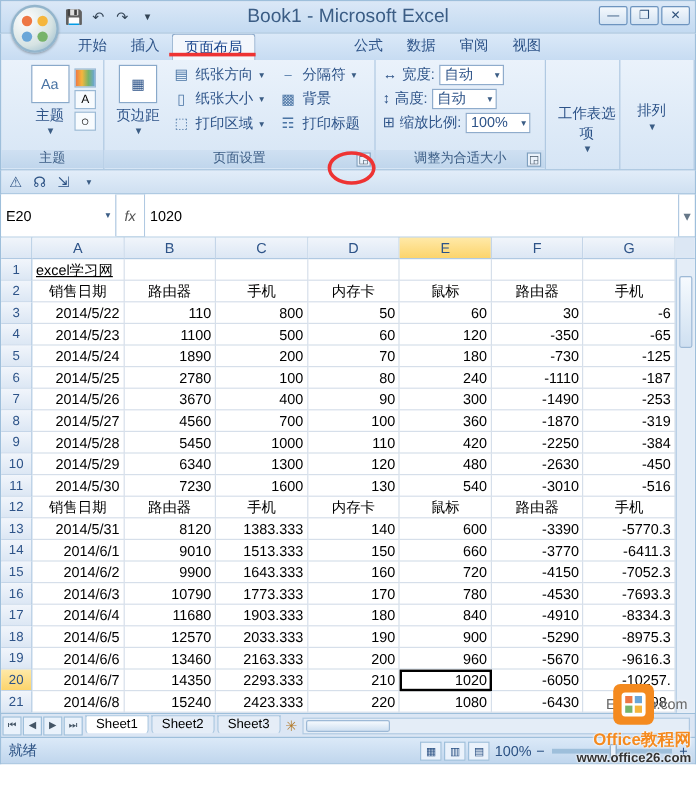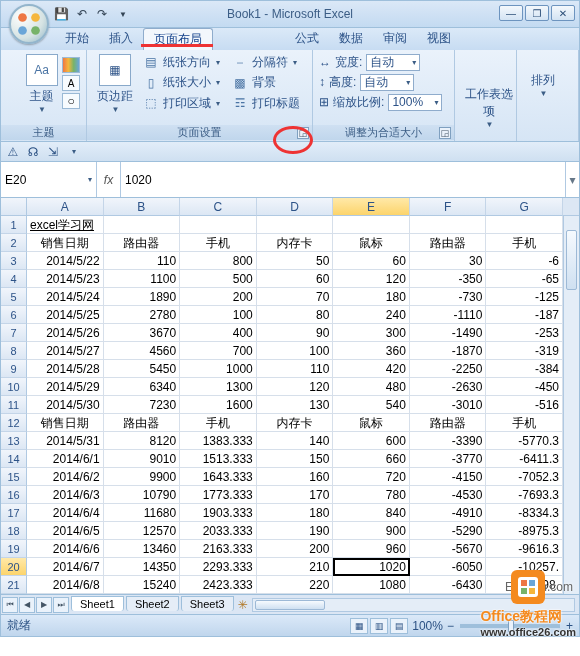--- a/index.html
+++ b/index.html
@@ -24,21 +24,21 @@
     border: 2px solid #93b5cc;
     border-radius: 50%;
     margin-left: 4px;
     position: absolute; top: 3px; left: 4px;
     box-shadow: 0 1px 2px rgba(0,0,0,.3);
     display:flex;align-items:center;justify-content:center;
   }
   .office-btn svg { width:26px;height:26px;}
   .qat { margin-left: 54px; display:flex; gap:6px; align-items:center;}
   .qat .ql { width:14px;height:14px; display:inline-flex;align-items:center;justify-content:center;color:#345; }
-  .title-text { position:absolute; left:50%; transform:translateX(-50%); color:#3b5d85; font-size:12px;}
+  .title-text { position:absolute; left:50%; transform:translateX(-50%); color:#3b5d85; font-size:16px;}
   .winctl { position:absolute; right:4px; top:4px; display:flex; gap:2px;}
   .winctl div { width:24px;height:16px;border:1px solid #6d94bf;background:linear-gradient(#f4f8fc,#d3e3f3);border-radius:2px;display:flex;align-items:center;justify-content:center;color:#2b4e78;font-size:10px;}
   
   .tabs {
     display:flex;
     background:linear-gradient(#dbe9f8,#c7dcf2);
     border-left:1px solid #9ebfdb;border-right:1px solid #9ebfdb;
     padding-left:54px;
     height:22px;
   }
@@ -98,21 +98,21 @@
   .scroll-v { position:absolute; right:0; top:18px; bottom:0; width:16px; background:#e4edf7;border-left:1px solid #b0c9e2;}
   .scroll-v .thumb{ position:absolute; top:14px; left:2px; right:2px; height:60px; background:linear-gradient(#f6fafe,#cfe0f1);border:1px solid #9db9d6;border-radius:2px;}
   
   .sheettab-row { display:flex; height:20px; border:1px solid #9ebfdb; border-top:none; background:#dbe6f4; align-items:center;}
   .nav-btn { width:16px;height:16px;border:1px solid #9ebfdb;background:#eaf2fb;margin-left:1px;display:flex;align-items:center;justify-content:center;font-size:8px;color:#456;}
   .stab { background:#fff;border:1px solid #9ebfdb;border-bottom:none;padding:1px 8px;margin-left:2px;font-size:11px;border-radius:0 0 3px 3px; transform:translateY(-1px);}
   .stab.inact { background:#e5edf7;}
   .hscroll { flex:1; margin:0 4px; height:14px; background:#e4edf7;border:1px solid #b0c9e2;position:relative;}
   .hscroll .thumb { position:absolute; left:2px; top:1px; bottom:1px; width:70px;background:linear-gradient(#f6fafe,#cfe0f1);border:1px solid #9db9d6;border-radius:2px;}
   
-  .status { height:22px; background:linear-gradient(#dbe9f8,#c0d6ed); border:1px solid #9ebfdb;border-top:none; display:flex;align-items:center; padding:0 6px; color:#2b5183; justify-content:space-between;}
+  .status { height:22px; background:linear-gradient(#dbe9f8,#c0d6ed); border:1px solid #9ebfdb;border-top:none; display:flex;align-items:center; padding:0 6px; color:#2b5183; justify-content:space-between;text-align:right;}
   .viewbtns { display:flex; gap:2px;}
   .vb{ width:18px;height:16px;border:1px solid #9ebfdb;background:#eaf2fb;display:flex;align-items:center;justify-content:center;font-size:9px;}
   .zoom-sl{ width:100px;height:4px;background:#9ebfdb;position:relative;margin:0 6px;}
   .zoom-sl .t{position:absolute;left:48px;top:-4px;width:6px;height:12px;background:#eaf2fb;border:1px solid #7fa0c0;}
   
   .watermark { position:absolute; right:4px; bottom:18px; display:flex; align-items:center; gap:4px; pointer-events:none;flex-direction:column;}
   .wm-badge{ width:34px;height:34px;background:#f48a1f;border-radius:6px;display:flex;align-items:center;justify-content:center;}
   .wm-badge svg{width:24px;height:24px;}
   .wm-text{ color:#f48a1f;font-weight:bold;font-size:14px;text-shadow:0 0 2px #fff,0 0 2px #fff;}
   .wm-text .a{display:block;}
@@ -247,21 +247,21 @@
   </div>
 
   <div class="group" style="width:62px;">
     <div class="big-btn" style="width:56px;">
       <span style="margin-top:32px;">工作表选项</span>
       <span class="drop">▼</span>
     </div>
   </div>
   <div class="group" style="flex:1;">
     <div class="big-btn" style="width:40px;">
-      <span style="margin-top:18px;">排列</span>
+      <span style="margin-top:30px;">排列</span>
       <span class="drop">▼</span>
     </div>
   </div>
   <div class="red-circle"></div>
 </div>
 
 <div class="undertool">
   <span class="ic">⚠</span>
   <span class="ic">☊</span>
   <span class="ic">⇲</span>

